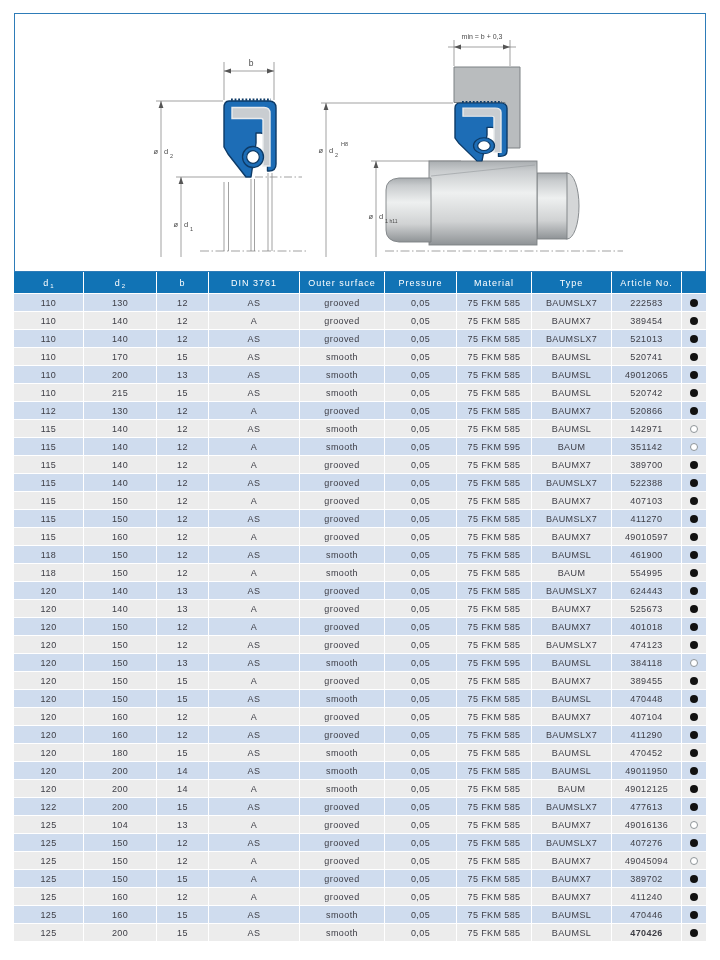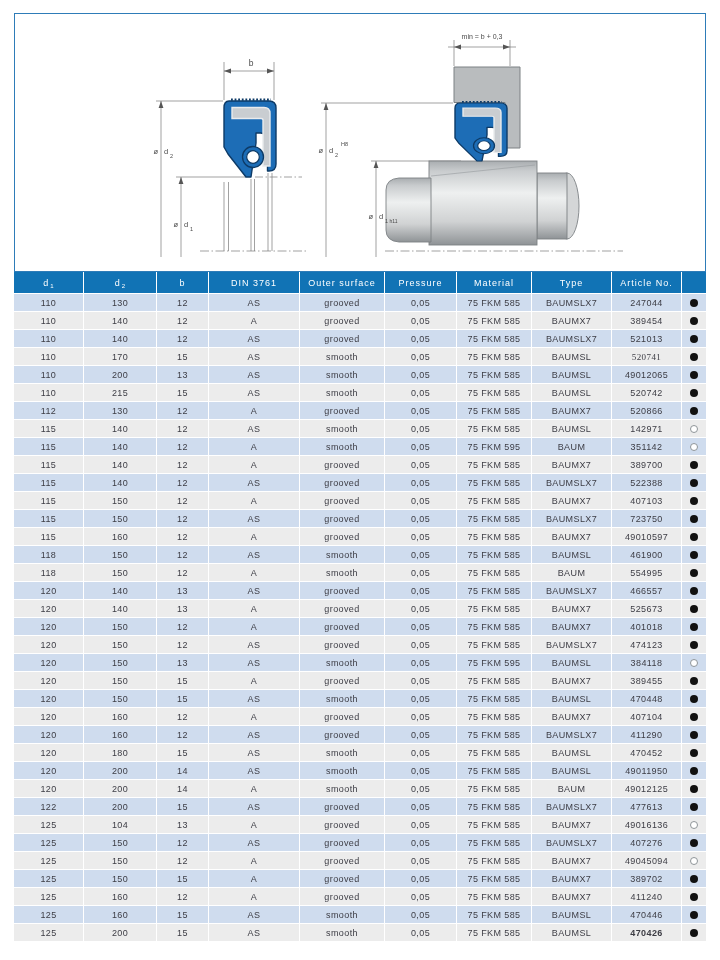--- a/index.html
+++ b/index.html
@@ -199,21 +199,21 @@
     <div class="tbody">
         <div class="tr odd">
           <div class="td" style="width: 70px;">110</div>
           <div class="td" style="width: 73px;">130</div>
           <div class="td" style="width: 52px;">12</div>
           <div class="td" style="width: 91px;">AS</div>
           <div class="td" style="width: 85px;">grooved</div>
           <div class="td" style="width: 72px;">0,05</div>
           <div class="td" style="width: 75px;">75 FKM 585</div>
           <div class="td" style="width: 80px;">BAUMSLX7</div>
-          <div class="td" style="width: 70px;">247044</div>
+          <div class="td" style="width: 70px;">222583</div>
           <div class="td" style="width: 24px;">
             <span class="dot filled"></span>
           </div>
         </div>
         <div class="tr even">
           <div class="td" style="width: 70px;">110</div>
           <div class="td" style="width: 73px;">140</div>
           <div class="td" style="width: 52px;">12</div>
           <div class="td" style="width: 91px;">A</div>
           <div class="td" style="width: 85px;">grooved</div>
@@ -241,21 +241,21 @@
         </div>
         <div class="tr even">
           <div class="td" style="width: 70px;">110</div>
           <div class="td" style="width: 73px;">170</div>
           <div class="td" style="width: 52px;">15</div>
           <div class="td" style="width: 91px;">AS</div>
           <div class="td" style="width: 85px;">smooth</div>
           <div class="td" style="width: 72px;">0,05</div>
           <div class="td" style="width: 75px;">75 FKM 585</div>
           <div class="td" style="width: 80px;">BAUMSL</div>
-          <div class="td" style="width: 70px; font-family: Liberation Serif, serif;">520741</div>
+          <div class="td" style="width: 70px;">520741</div>
           <div class="td" style="width: 24px;">
             <span class="dot filled"></span>
           </div>
         </div>
         <div class="tr odd">
           <div class="td" style="width: 70px;">110</div>
           <div class="td" style="width: 73px;">200</div>
           <div class="td" style="width: 52px;">13</div>
           <div class="td" style="width: 91px;">AS</div>
           <div class="td" style="width: 85px;">smooth</div>
@@ -367,21 +367,21 @@
         </div>
         <div class="tr odd">
           <div class="td" style="width: 70px;">115</div>
           <div class="td" style="width: 73px;">150</div>
           <div class="td" style="width: 52px;">12</div>
           <div class="td" style="width: 91px;">AS</div>
           <div class="td" style="width: 85px;">grooved</div>
           <div class="td" style="width: 72px;">0,05</div>
           <div class="td" style="width: 75px;">75 FKM 585</div>
           <div class="td" style="width: 80px;">BAUMSLX7</div>
-          <div class="td" style="width: 70px;">723750</div>
+          <div class="td" style="width: 70px;">411270</div>
           <div class="td" style="width: 24px;">
             <span class="dot filled"></span>
           </div>
         </div>
         <div class="tr even">
           <div class="td" style="width: 70px;">115</div>
           <div class="td" style="width: 73px;">160</div>
           <div class="td" style="width: 52px;">12</div>
           <div class="td" style="width: 91px;">A</div>
           <div class="td" style="width: 85px;">grooved</div>
@@ -423,21 +423,21 @@
         </div>
         <div class="tr odd">
           <div class="td" style="width: 70px;">120</div>
           <div class="td" style="width: 73px;">140</div>
           <div class="td" style="width: 52px;">13</div>
           <div class="td" style="width: 91px;">AS</div>
           <div class="td" style="width: 85px;">grooved</div>
           <div class="td" style="width: 72px;">0,05</div>
           <div class="td" style="width: 75px;">75 FKM 585</div>
           <div class="td" style="width: 80px;">BAUMSLX7</div>
-          <div class="td" style="width: 70px;">466557</div>
+          <div class="td" style="width: 70px;">624443</div>
           <div class="td" style="width: 24px;">
             <span class="dot filled"></span>
           </div>
         </div>
         <div class="tr even">
           <div class="td" style="width: 70px;">120</div>
           <div class="td" style="width: 73px;">140</div>
           <div class="td" style="width: 52px;">13</div>
           <div class="td" style="width: 91px;">A</div>
           <div class="td" style="width: 85px;">grooved</div>

